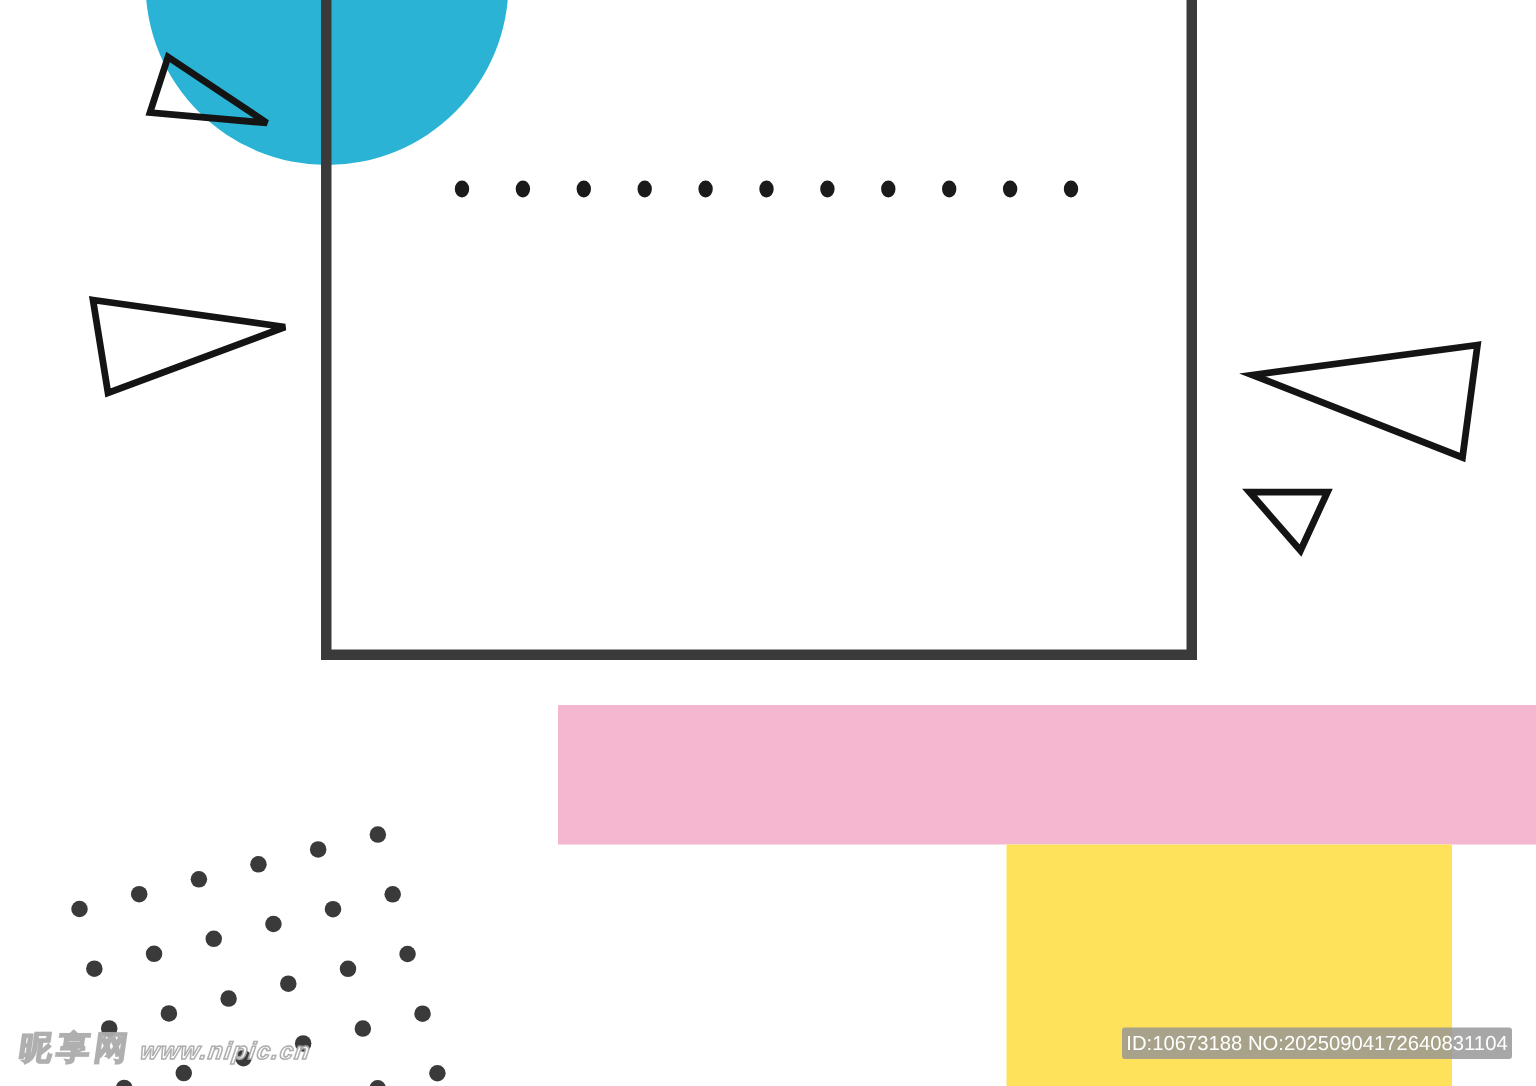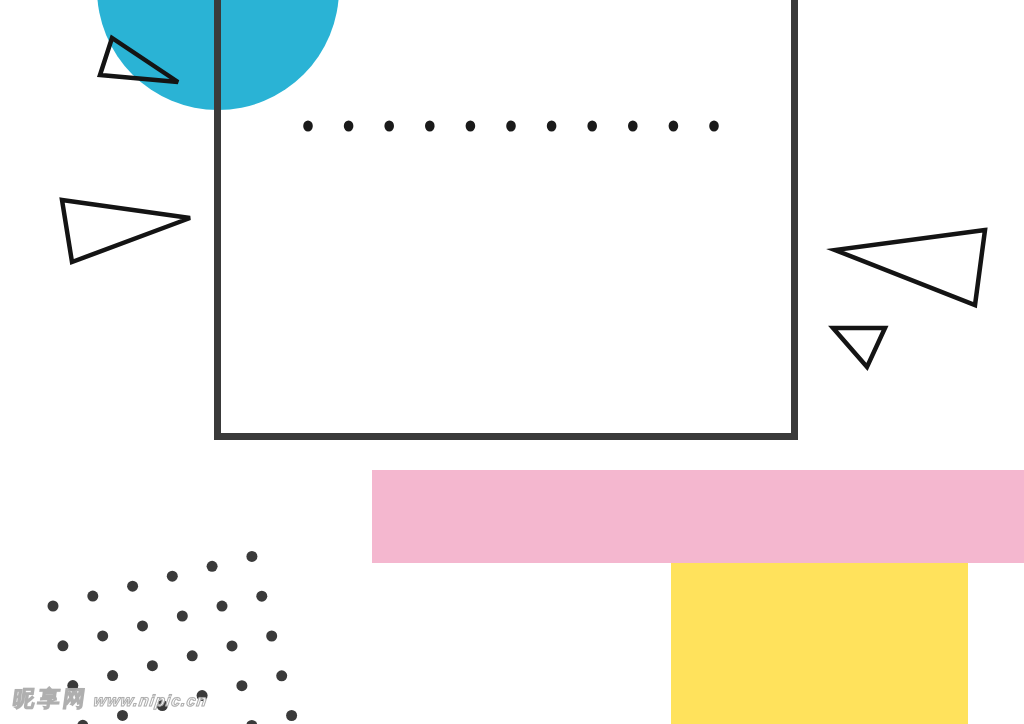--- a/index.html
+++ b/index.html
@@ -112,14 +112,17 @@
       <circle cx="281.7" cy="675.8" r="5.5" fill="#3a3a3a"></circle>
       <circle cx="212.0" cy="735.4" r="5.5" fill="#3a3a3a"></circle>
       <circle cx="251.8" cy="725.5" r="5.5" fill="#3a3a3a"></circle>
       <circle cx="291.6" cy="715.5" r="5.5" fill="#3a3a3a"></circle>
     </svg>
 
   <div class="watermark">
     <span class="site-name">昵享网</span><span class="site-url">www.nipic.cn</span>
   </div>
 
+  <div class="id-badge">
+    <span>ID:10673188 NO:20250904172640831104</span>
+  </div>
 
 </div>
 
 </body></html>

